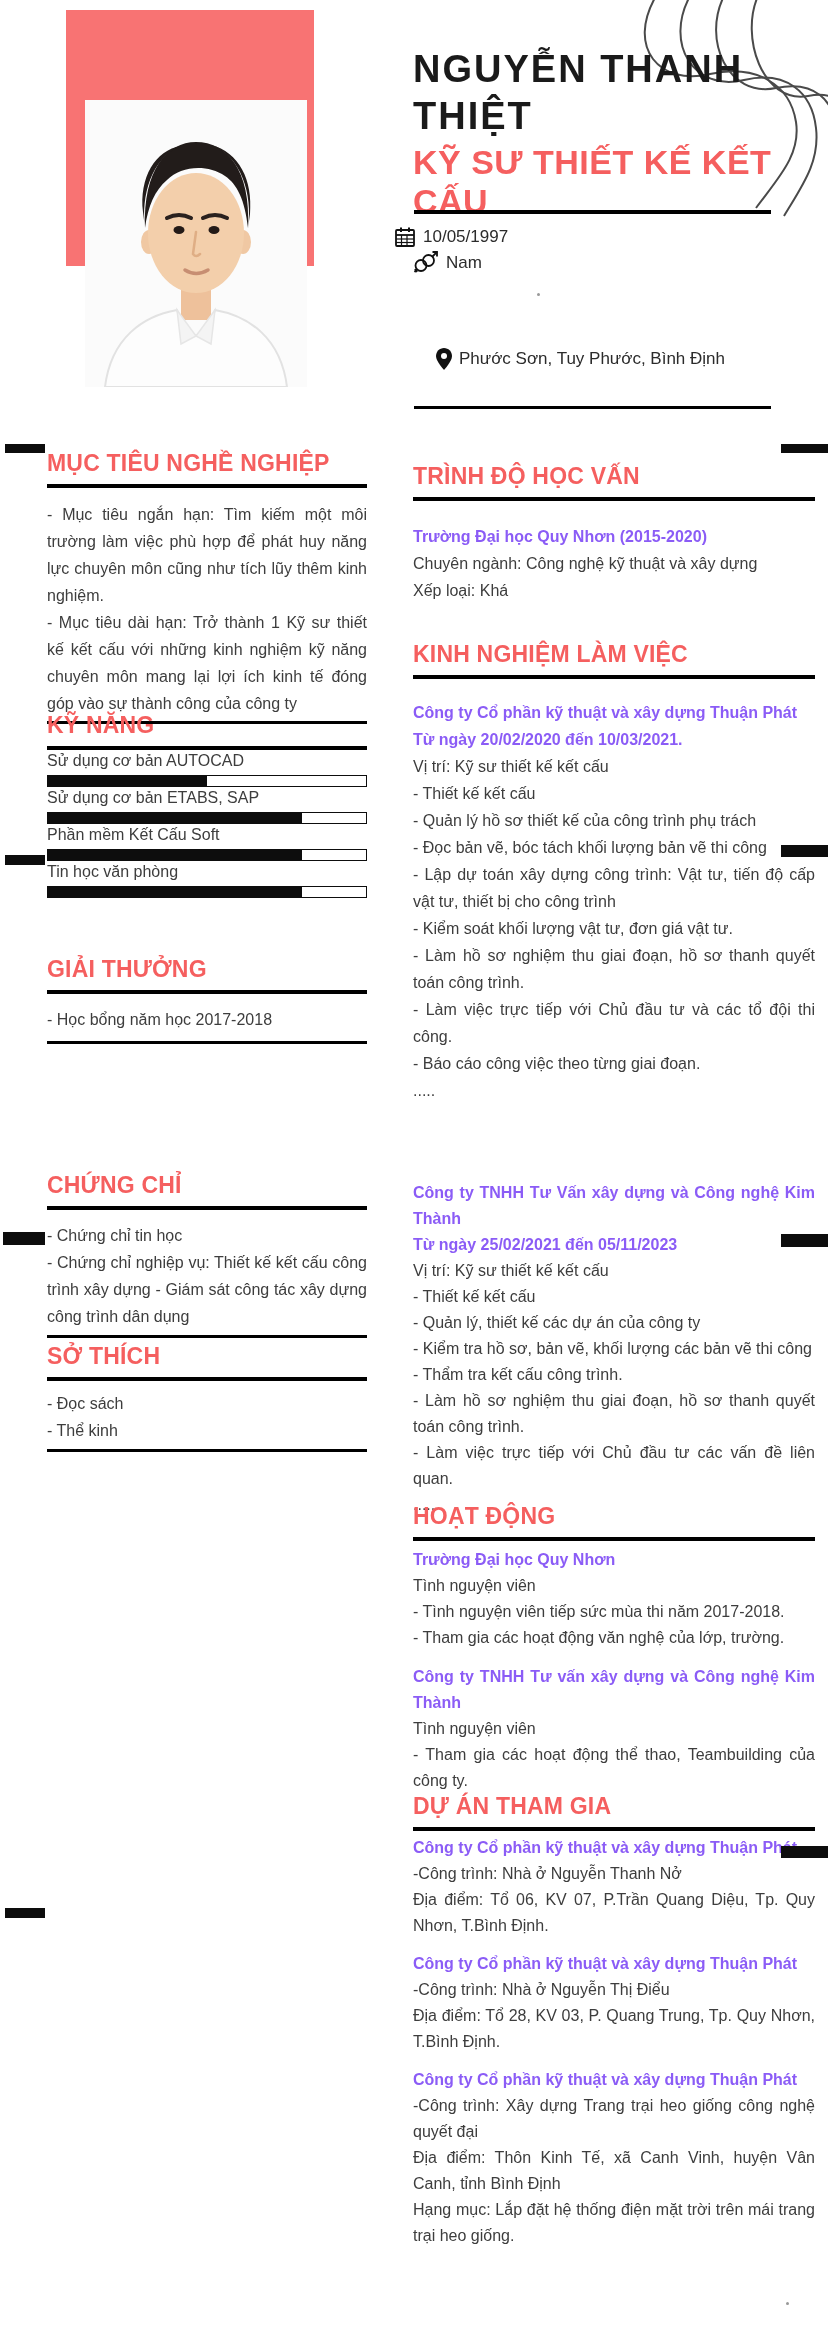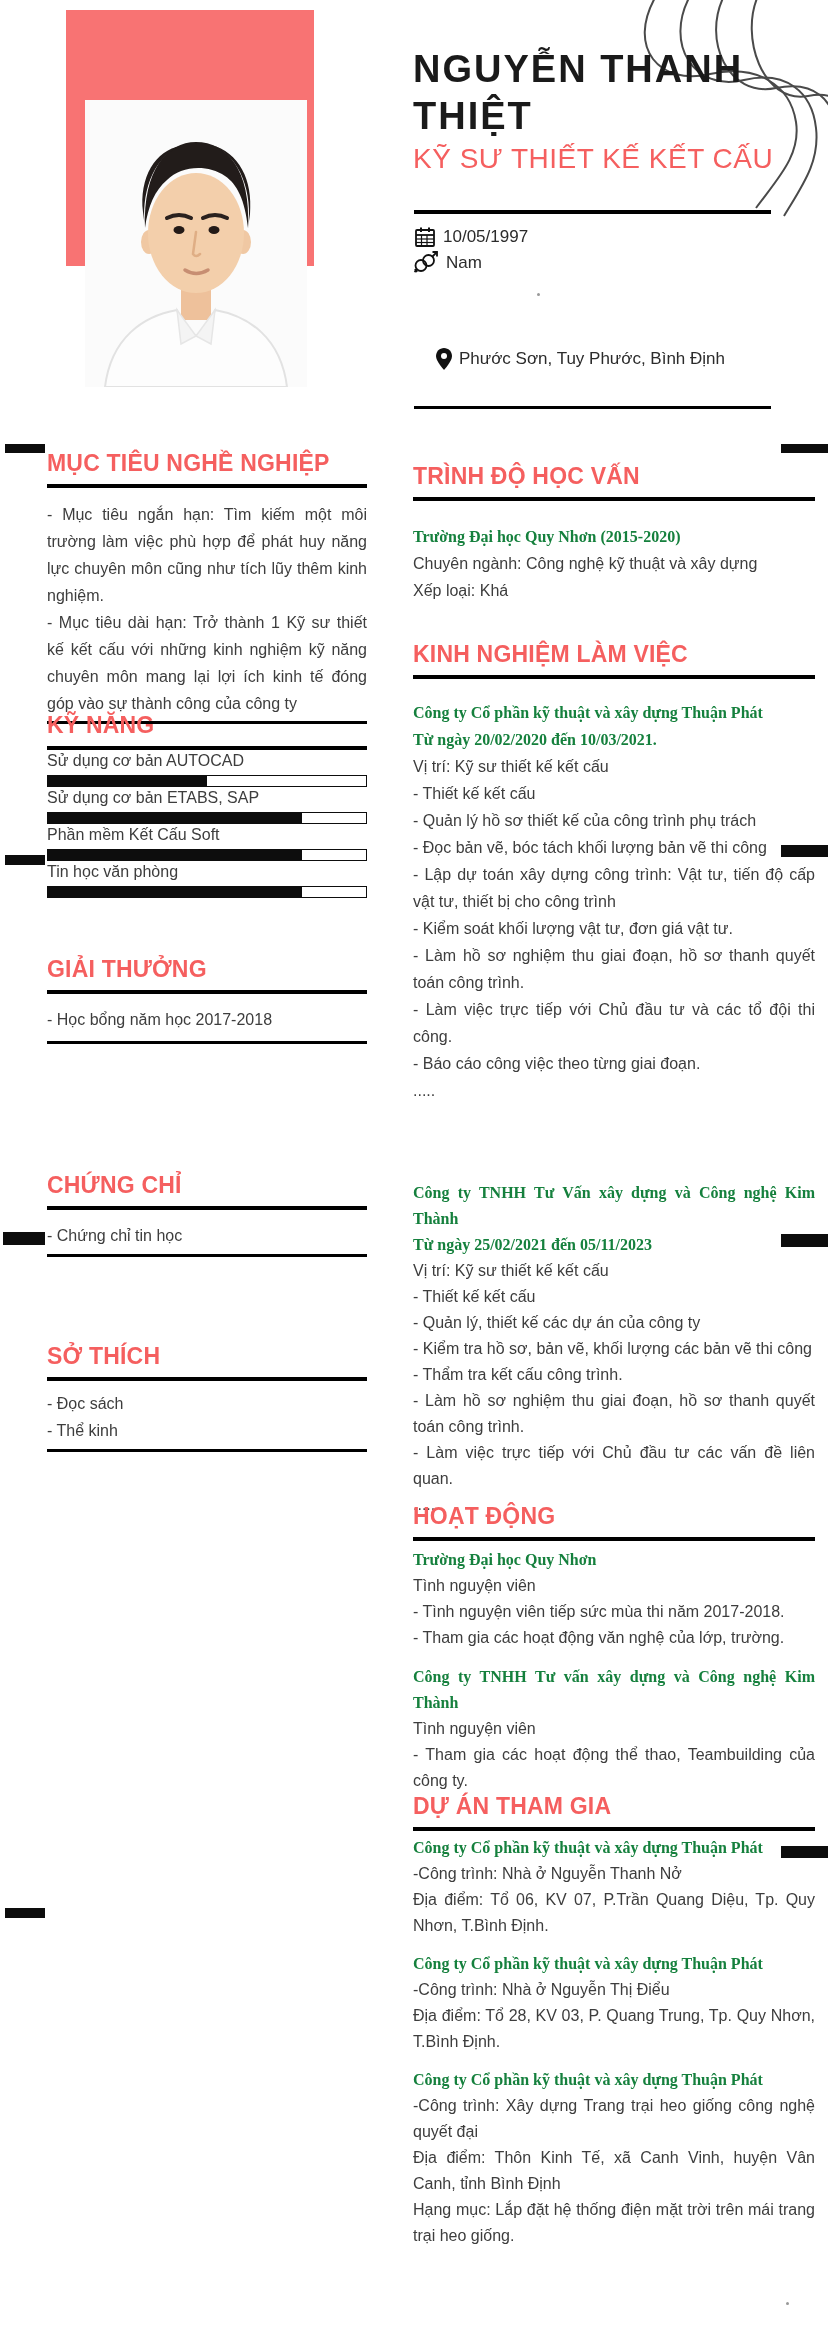--- a/index.html
+++ b/index.html
@@ -4,34 +4,34 @@
 <style>
   html,body{margin:0;padding:0;background:#ffffff;}
   #page{position:relative;width:828px;height:2342px;background:#ffffff;overflow:hidden;
         font-family:"Liberation Sans",sans-serif;}
   .abs{position:absolute;}
   
   #accent-rect{left:66px;top:10px;width:248px;height:256px;background:#f87373;}
   #photo{left:85px;top:100px;width:222px;height:287px;background:#fbfbfb;}
   #name{left:413px;top:46px;width:430px;font-size:38px;line-height:47px;font-weight:bold;
         letter-spacing:2px;color:#1a1a1a;}
-  #job-title{left:413px;top:143px;width:400px;font-size:28px;font-weight:normal;color:#f55f5f;
+  #job-title{left:413px;top:143px;width:400px;font-size:34px;font-weight:bold;color:#f55f5f;
         letter-spacing:.5px;}
   .contact-rule{left:414px;width:357px;background:#000;}
   .contact-row{display:flex;align-items:center;gap:7px;font-size:17px;color:#2b2b2b;}
   
   .sec{position:absolute;}
   .lcol{left:47px;width:320px;}
   .rcol{left:413px;width:402px;}
   .sec-h{margin:0;font-size:23px;font-weight:bold;color:#f55f5f;line-height:27px;letter-spacing:.2px;}
   .h-rule{height:4px;background:#000;margin-top:7px;}
   .end-rule{height:3px;background:#000;}
   .body{font-size:16px;line-height:27px;color:#3d3d3d;text-align:justify;}
   .body26{font-size:16px;line-height:26px;color:#3d3d3d;text-align:justify;}
-  .b{font-weight:bold;color:#15803d;font-family:Liberation Serif, serif;}
+  .b{font-weight:bold;color:#8b5cf6;}
   .body p{margin:0;}
   
   .skill{}
   .skill-label{font-size:16px;line-height:21px;color:#3d3d3d;}
   .skill-bar{margin-top:4px;height:10px;border:1.5px solid #0d0d0d;background:#fff;}
   .skill-fill{height:100%;background:#0d0d0d;}
   
   .decor-bar{position:absolute;background:#0d0d0d;}
   .speck{position:absolute;width:3px;height:3px;background:#999;border-radius:50%;}
   svg{display:block;}
@@ -73,21 +73,21 @@
       <path d="M126,-4 C104,40 130,98 178,88 C216,80 238,100 238,134"></path>
       <path d="M160,-4 C142,36 164,104 210,96 C242,90 256,108 254,140"></path>
     </g>
   </svg>
 
   <div class="abs" id="name">NGUYỄN THANH THIỆT</div>
   <div class="abs" id="job-title">KỸ SƯ THIẾT KẾ KẾT CẤU</div>
 
   <div class="abs contact-rule" style="top:210px;height:4px;"></div>
 
-  <div class="abs contact-row" style="left:414px;top:226px;">
+  <div class="abs contact-row" style="left:394px;top:226px;">
     <svg width="22" height="22" viewBox="0 0 22 22">
       <rect x="2" y="4" width="18" height="16" rx="1" fill="none" stroke="#111" stroke-width="1.8"></rect>
       <line x1="2" y1="9" x2="20" y2="9" stroke="#111" stroke-width="1.8"></line>
       <line x1="7" y1="1.5" x2="7" y2="6" stroke="#111" stroke-width="2"></line>
       <line x1="15" y1="1.5" x2="15" y2="6" stroke="#111" stroke-width="2"></line>
       <line x1="2" y1="13" x2="20" y2="13" stroke="#111" stroke-width="1.2"></line>
       <line x1="2" y1="16.5" x2="20" y2="16.5" stroke="#111" stroke-width="1.2"></line>
       <line x1="7.5" y1="9" x2="7.5" y2="20" stroke="#111" stroke-width="1.2"></line>
       <line x1="13" y1="9" x2="13" y2="20" stroke="#111" stroke-width="1.2"></line>
     </svg>
@@ -164,20 +164,21 @@
       <div>- Học bổng năm học 2017-2018</div>
     </div>
     <div class="end-rule" style="margin-top:8px;"></div>
   </div>
 
   <div class="sec lcol" style="top:1172px;">
     <h2 class="sec-h">CHỨNG CHỈ</h2>
     <div class="h-rule"></div>
     <div class="body" style="margin-top:12px;">
       <div>- Chứng chỉ tin học</div>
+      <div>- Chứng chỉ nghiệp vụ: Thiết kế kết cấu công trình xây dựng - Giám sát công tác xây dựng công trình dân dụng</div>
     </div>
     <div class="end-rule" style="margin-top:5px;"></div>
   </div>
 
   <div class="sec lcol" style="top:1343px;">
     <h2 class="sec-h">SỞ THÍCH</h2>
     <div class="h-rule"></div>
     <div class="body" style="margin-top:9px;">
       <div>- Đọc sách</div>
       <div>- Thể kinh</div>

